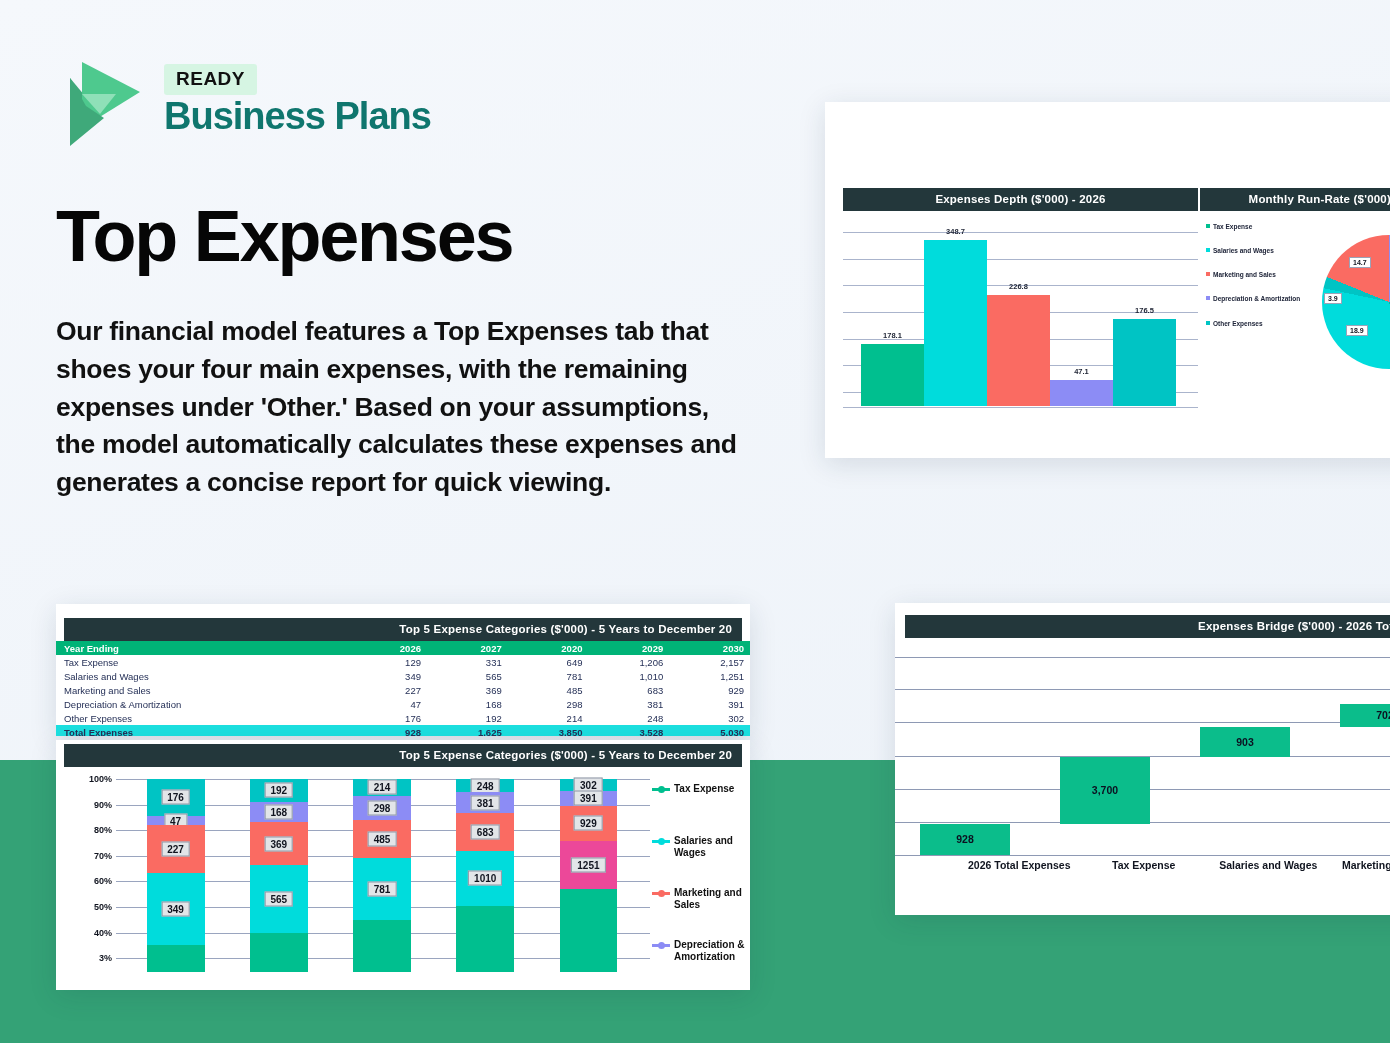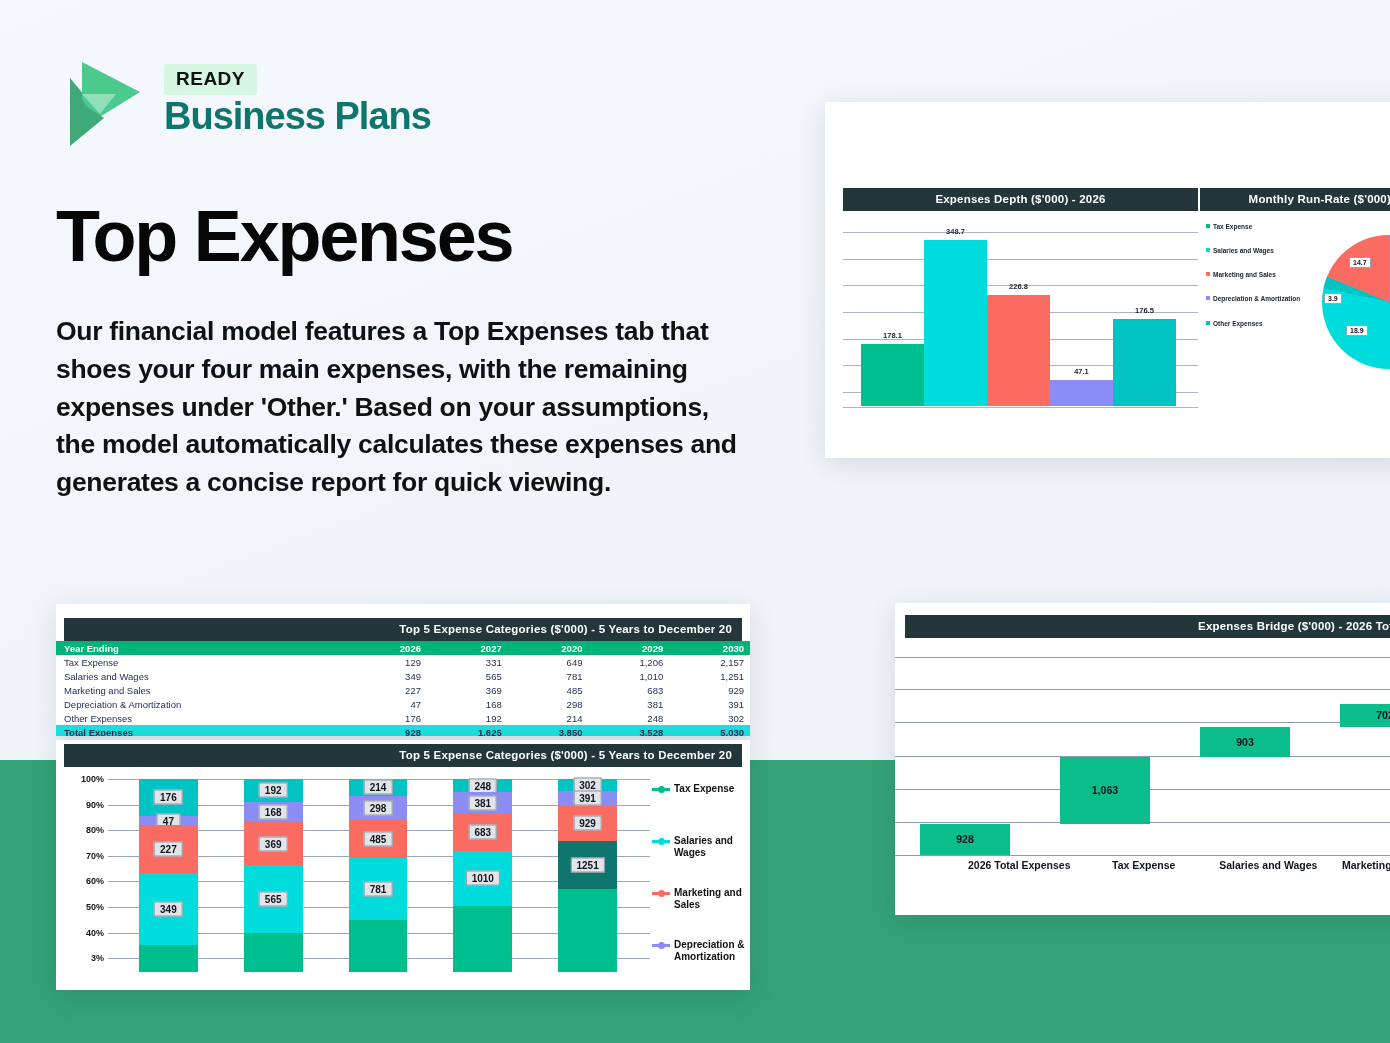--- a/index.html
+++ b/index.html
@@ -114,21 +114,21 @@
   table.fin td { color: #253057; text-align: right; }
   table.fin td.lbl { text-align: left; padding-left: 8px; }
   .fin-total td {
     background: #1ce0e0; color: #10203a; font-weight: 700;
     padding-top: 2px; padding-bottom: 3px;
   }
   .fin-total td.lbl { padding-left: 12px; }
 
   
   #card-stack { left: 56px; top: 740px; width: 694px; height: 250px; }
-  .stack-area { display: flex; height: 205px; padding: 8px 0 0 0; }
+  .stack-area { display: flex; height: 205px; padding: 8px 0 0 8px; }
   .yaxis {
     flex: 0 0 52px; position: relative; font-size: 9px; font-weight: 700; color: #10141f;
   }
   .yaxis span { position: absolute; right: 4px; transform: translateY(-50%); }
   .plot { flex: 1; position: relative; margin-right: 0; }
   .plot .grid i { background: #9aa5bf; }
   .scols {
     position: absolute; left: 8px; right: 10px; top: 0; bottom: 0;
     display: flex; gap: 0;
   }
@@ -456,21 +456,21 @@
           <div class="stackbar" style="top:2%;bottom:0">
             <div class="seg" style="height:6.0%;background:#00c4c4">
               <b>302</b>
               </div>
             <div class="seg" style="height:7.8%;background:#8c8cf5">
               <b>391</b>
               </div>
             <div class="seg" style="height:18.5%;background:#fa6b62">
               <b>929</b>
               </div>
-            <div class="seg" style="height:24.9%;background:#0f766e">
+            <div class="seg" style="height:24.9%;background:#ec4899">
               <b>1251</b>
               </div>
             <div class="seg" style="height:42.8%;background:#00bf8f"></div>
           </div>
         </div>
 
       </div>
     </div>
     <div class="stack-legend">
       <div class="sl-item" style="top:8px">
@@ -519,21 +519,21 @@
           <i style="top:98%"></i>
       </div>
       <div class="wfcols">
         <div class="wfcol">
           <div class="wfbar" style="bottom:2%;height:14.3%">
             <u>928</u>
           </div>
         </div>
         <div class="wfcol">
           <div class="wfbar" style="bottom:16.3%;height:31.2%">
-            <u>1,063</u>
+            <u>3,700</u>
           </div>
         </div>
         <div class="wfcol">
           <div class="wfbar" style="bottom:47.5%;height:13.9%">
             <u>903</u>
           </div>
         </div>
         <div class="wfcol">
           <div class="wfbar" style="bottom:61.4%;height:10.8%">
             <u>702</u>

